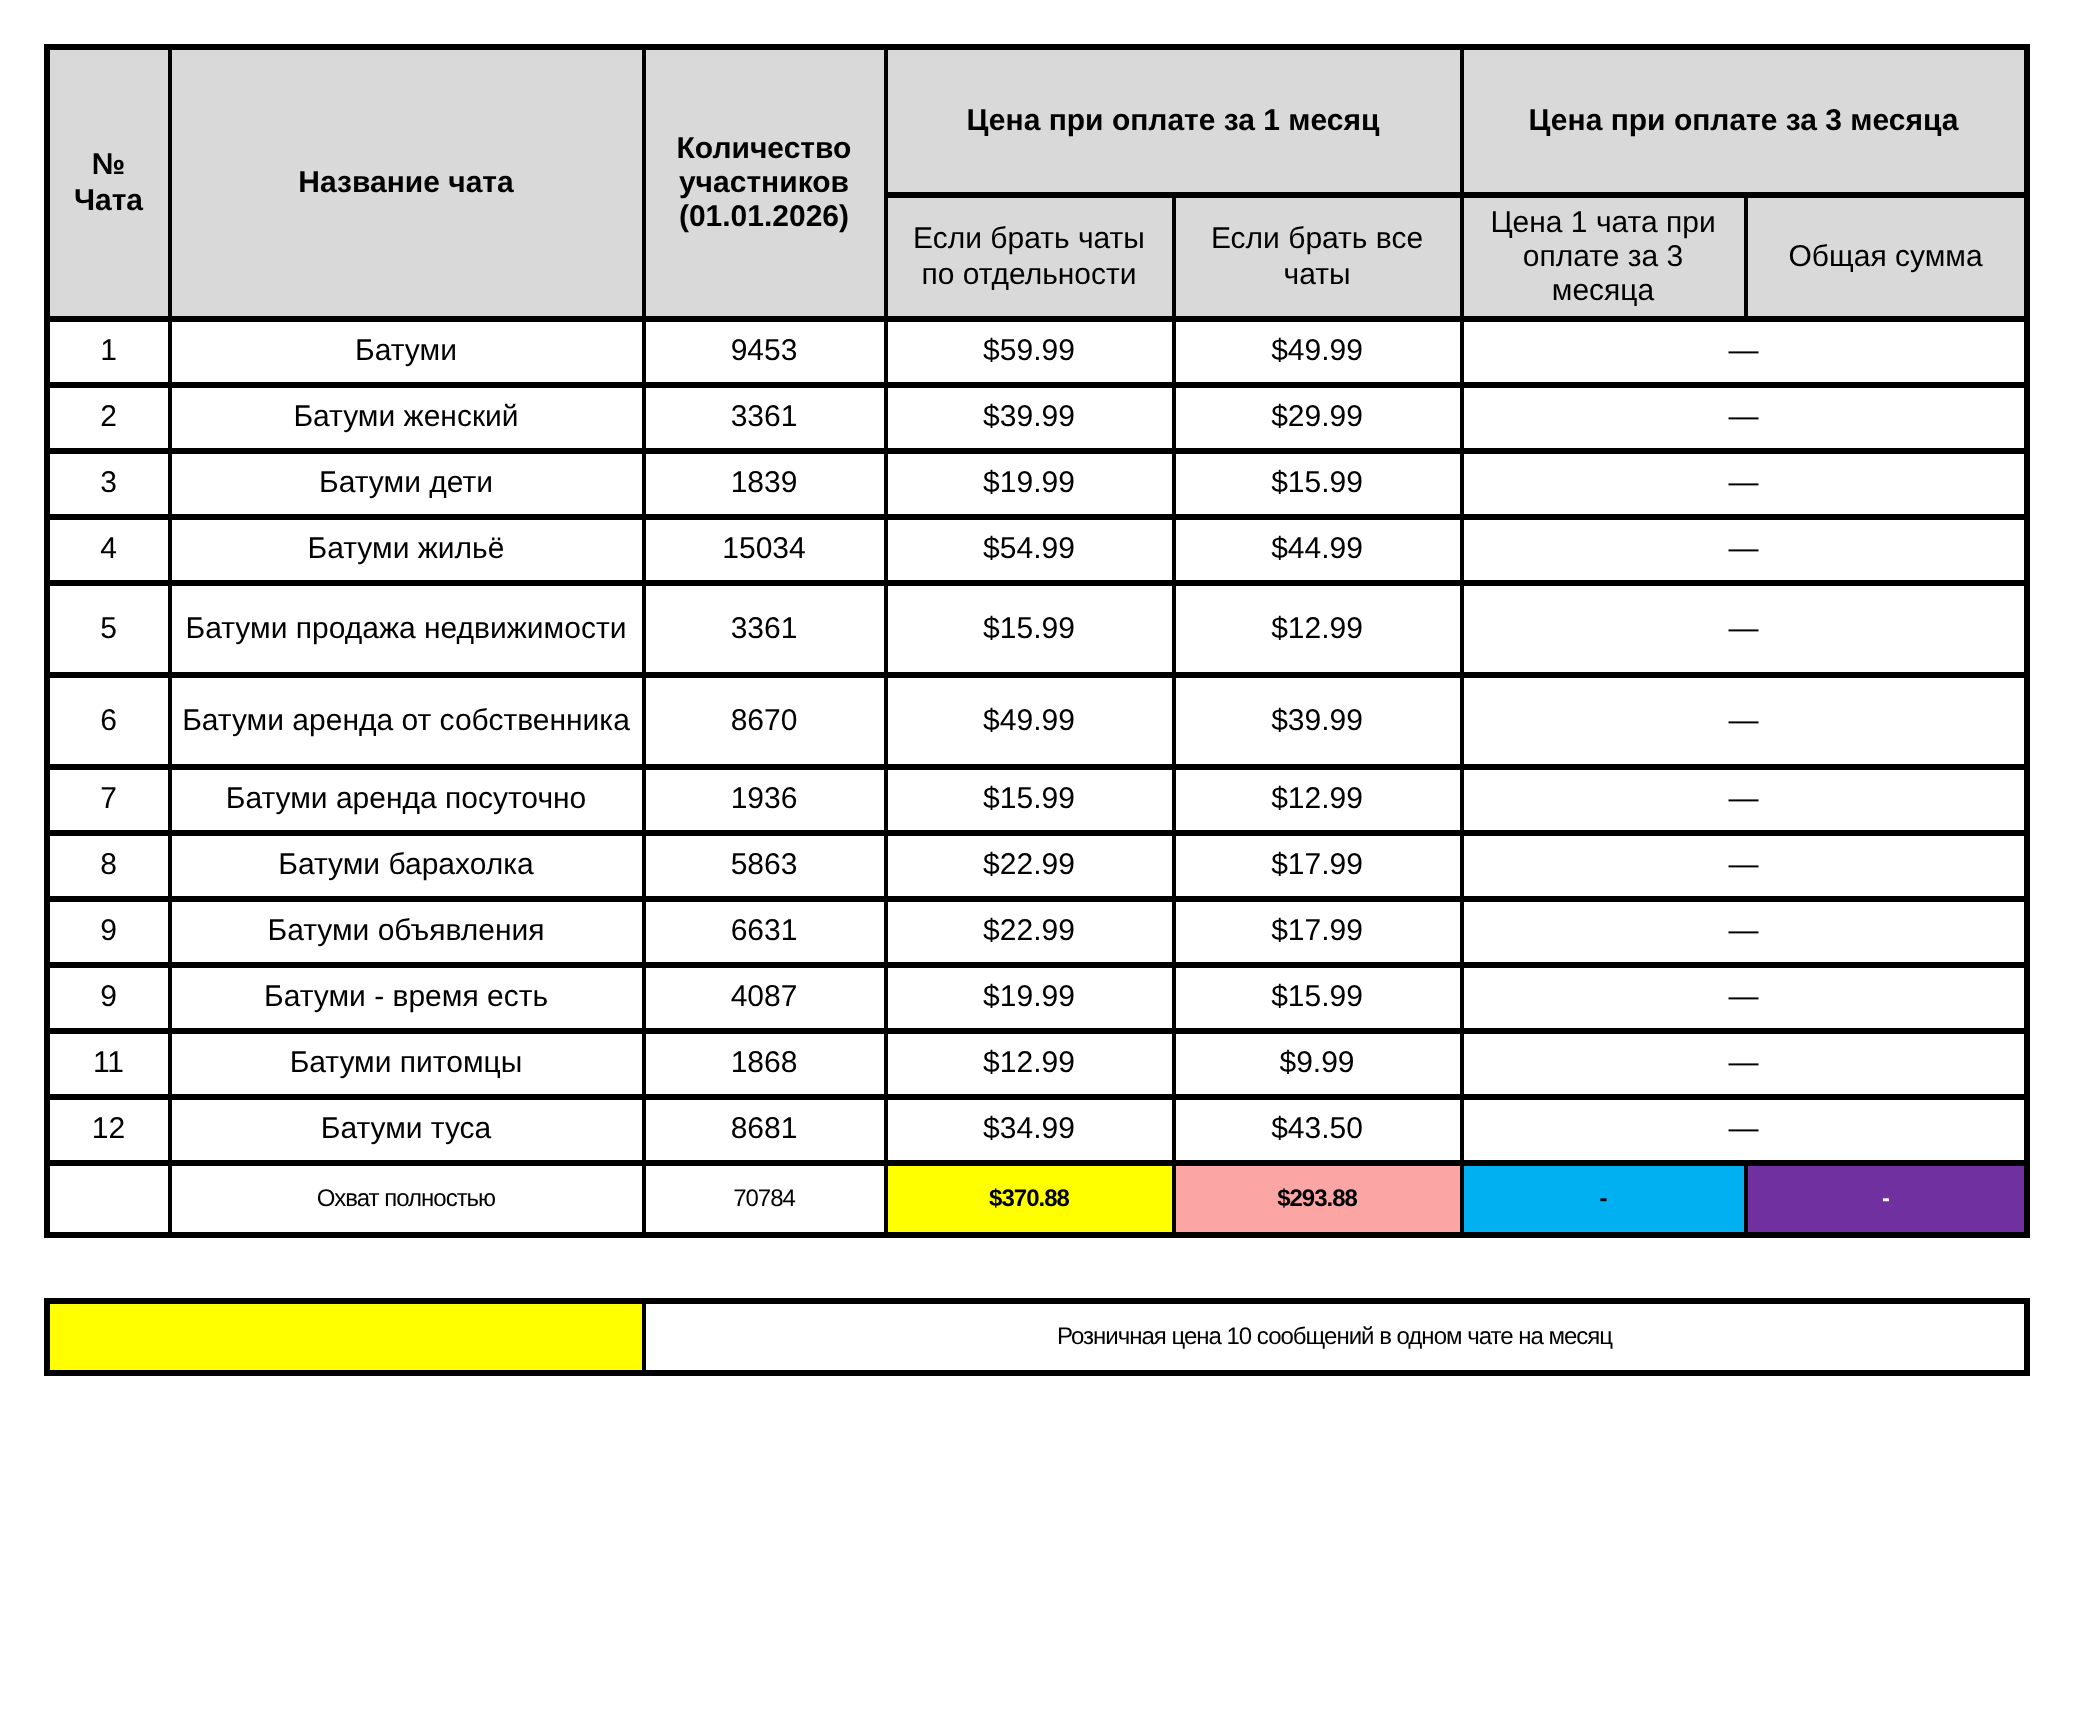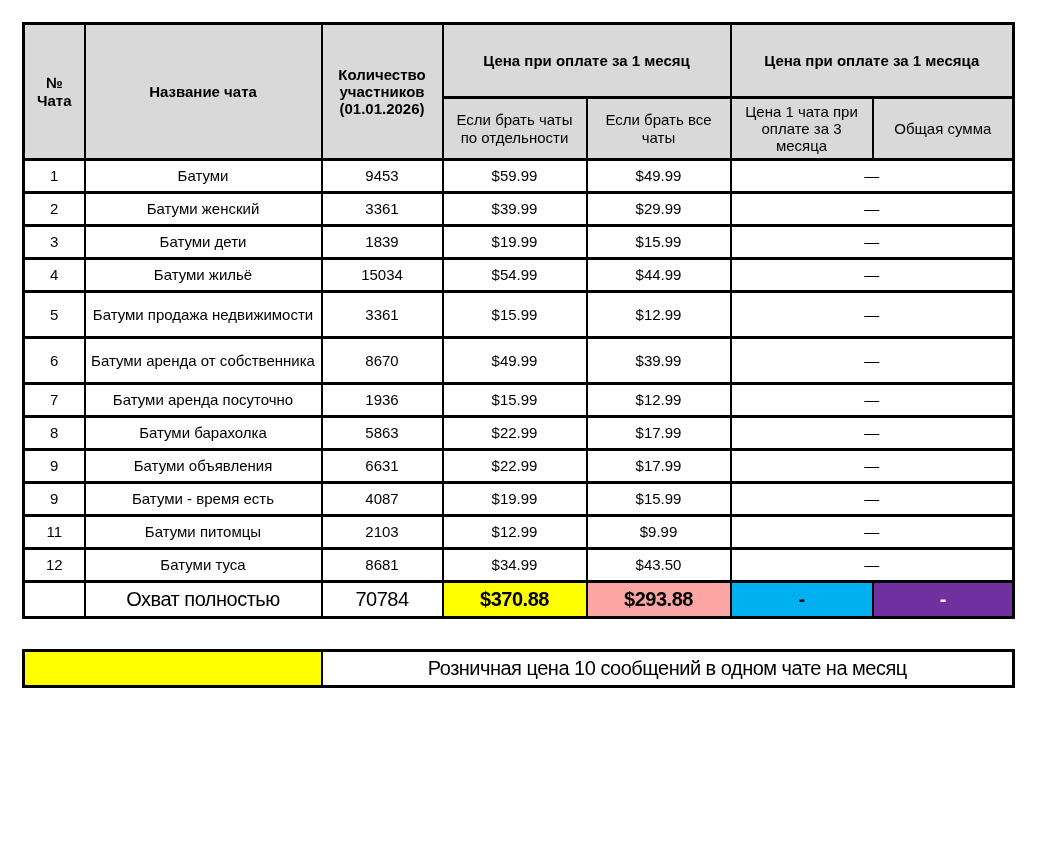--- a/index.html
+++ b/index.html
@@ -51,21 +51,21 @@
     background: #D9D9D9;
     font-weight: normal;
   }
   .r-h1 { height: 74px; }
   .r-h2 { height: 62px; }
   .r-s  { height: 33px; }
   .r-t  { height: 46px; }
   .r-total { height: 36px; }
   .legend-row { height: 36px; }
   .narrow {
-    font-size: 20px;
+    font-size: 12px;
     letter-spacing: -0.5px;
   }
   .bold { font-weight: bold; }
   .white-text { color: #ffffff; }
   .swatch { padding: 0; }
 </style>
 </head>
 <body>
 
 <div class="page">
@@ -79,21 +79,21 @@
       <col style="width:144px">
       <col style="width:142px">
       <col style="width:141px">
     </colgroup>
     <thead>
       <tr class="r-h1">
         <th class="hdr" rowspan="2">№ Чата</th>
         <th class="hdr" rowspan="2">Название чата</th>
         <th class="hdr" rowspan="2">Количество участников (01.01.2026)</th>
         <th class="hdr" colspan="2">Цена при оплате за 1 месяц</th>
-        <th class="hdr" colspan="2">Цена при оплате за 1 месяца</th>
+        <th class="hdr" colspan="2">Цена при оплате за 3 месяца</th>
       </tr>
       <tr class="r-h2">
         <th class="sub">Если брать чаты по отдельности</th>
         <th class="sub">Если брать все чаты</th>
         <th class="sub">Цена 1 чата при оплате за 3 месяца</th>
         <th class="sub">Общая сумма</th>
       </tr>
     </thead>
     <tbody>
       <tr class="r-s">
@@ -172,21 +172,21 @@
         <td>9</td>
         <td>Батуми - время есть</td>
         <td>4087</td>
         <td>$19.99</td>
         <td>$15.99</td>
         <td colspan="2">—</td>
       </tr>
       <tr class="r-s">
         <td>11</td>
         <td>Батуми питомцы</td>
-        <td>2103</td>
+        <td>1868</td>
         <td>$12.99</td>
         <td>$9.99</td>
         <td colspan="2">—</td>
       </tr>
       <tr class="r-s">
         <td>12</td>
         <td>Батуми туса</td>
         <td>8681</td>
         <td>$34.99</td>
         <td>$43.50</td>

